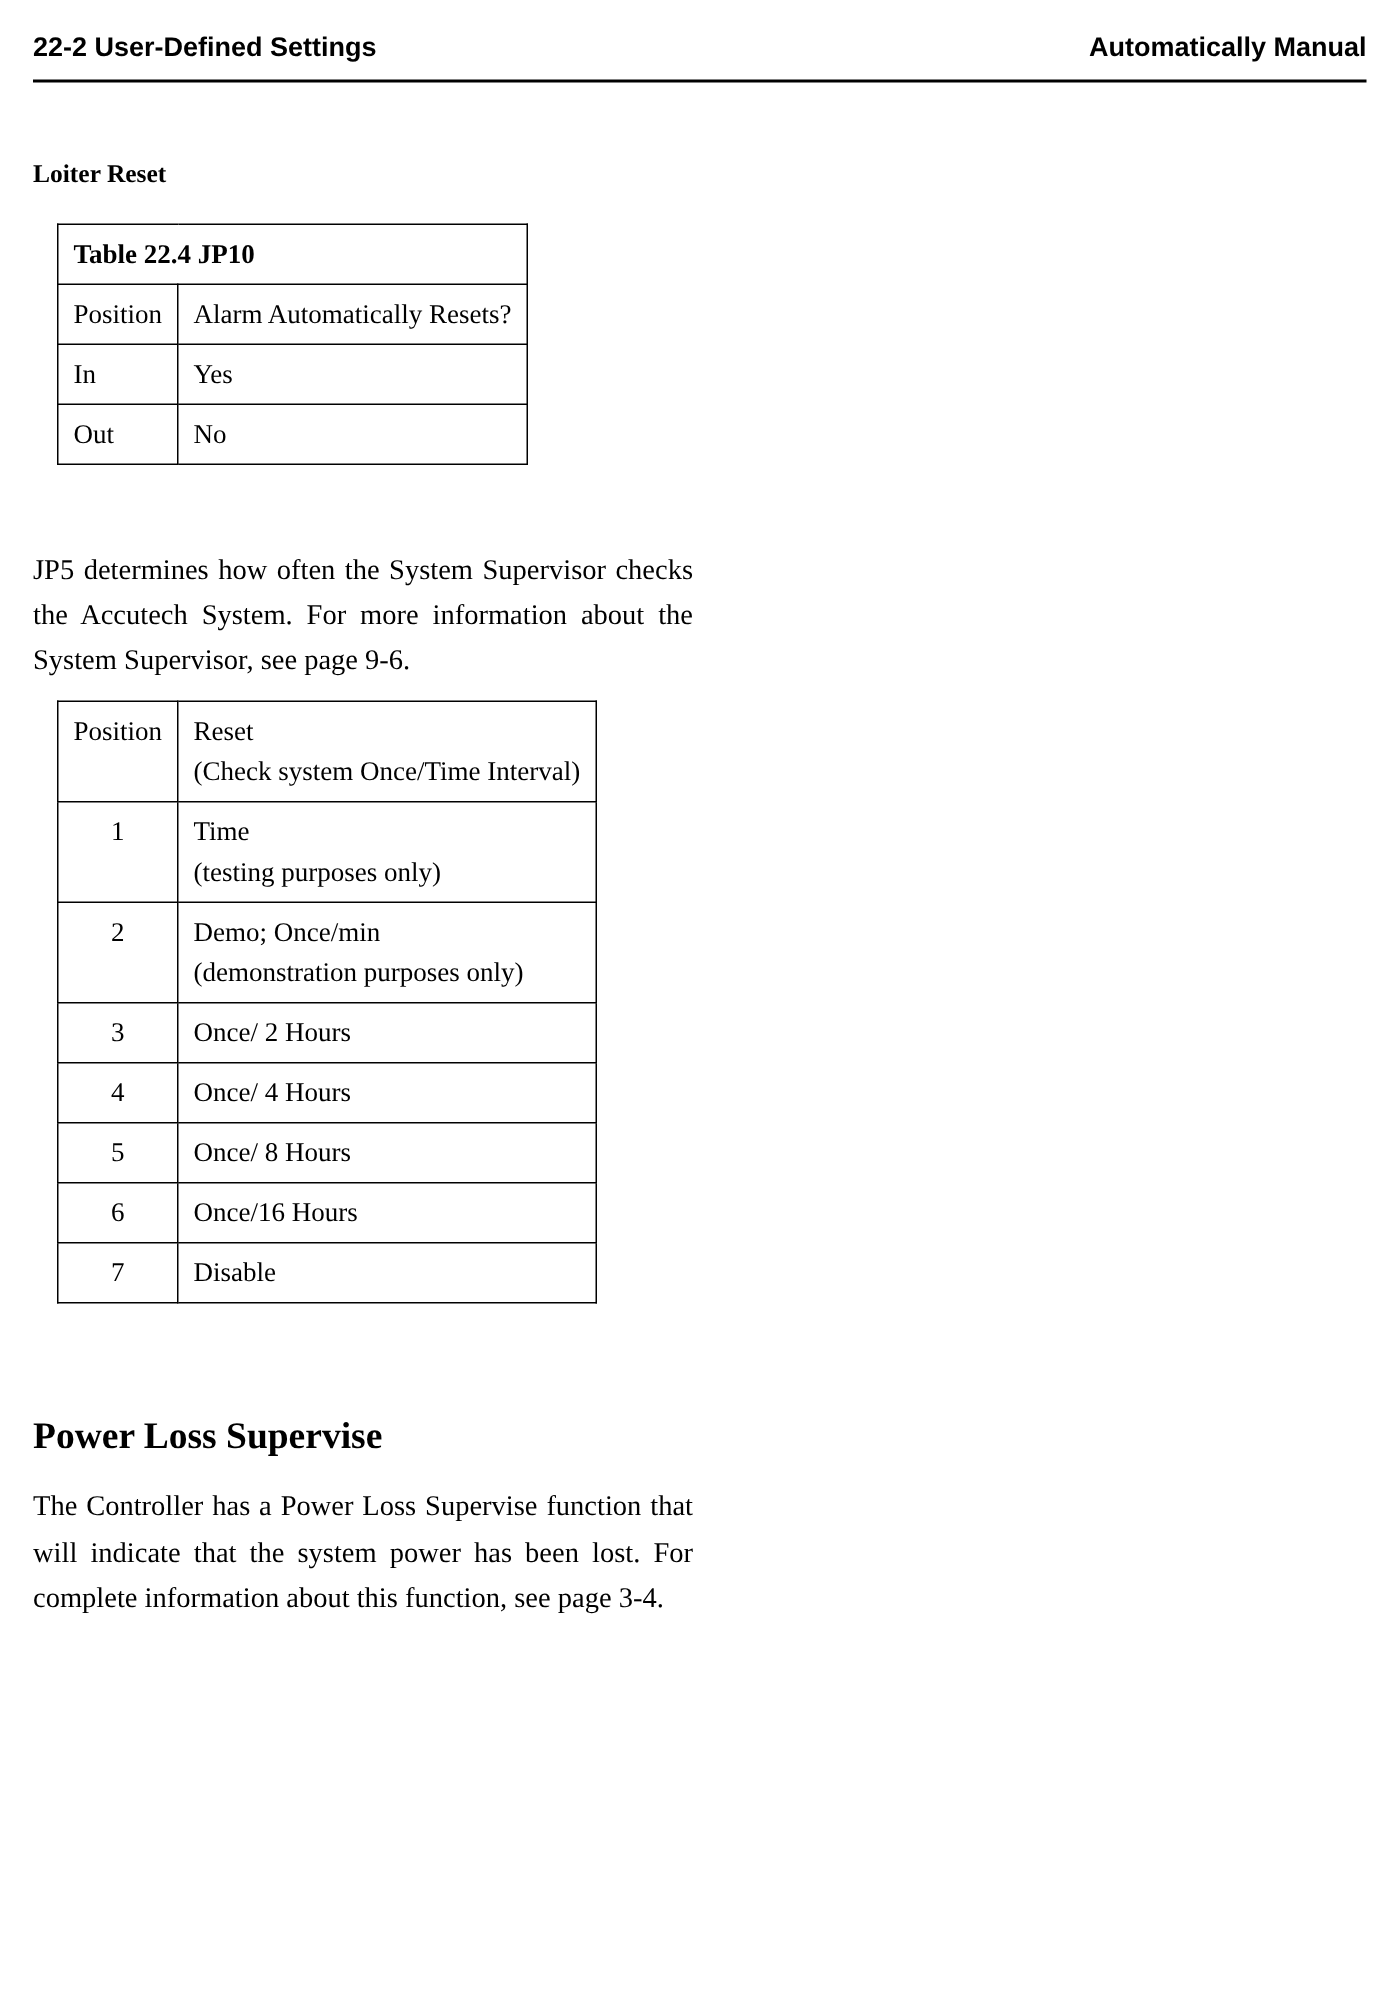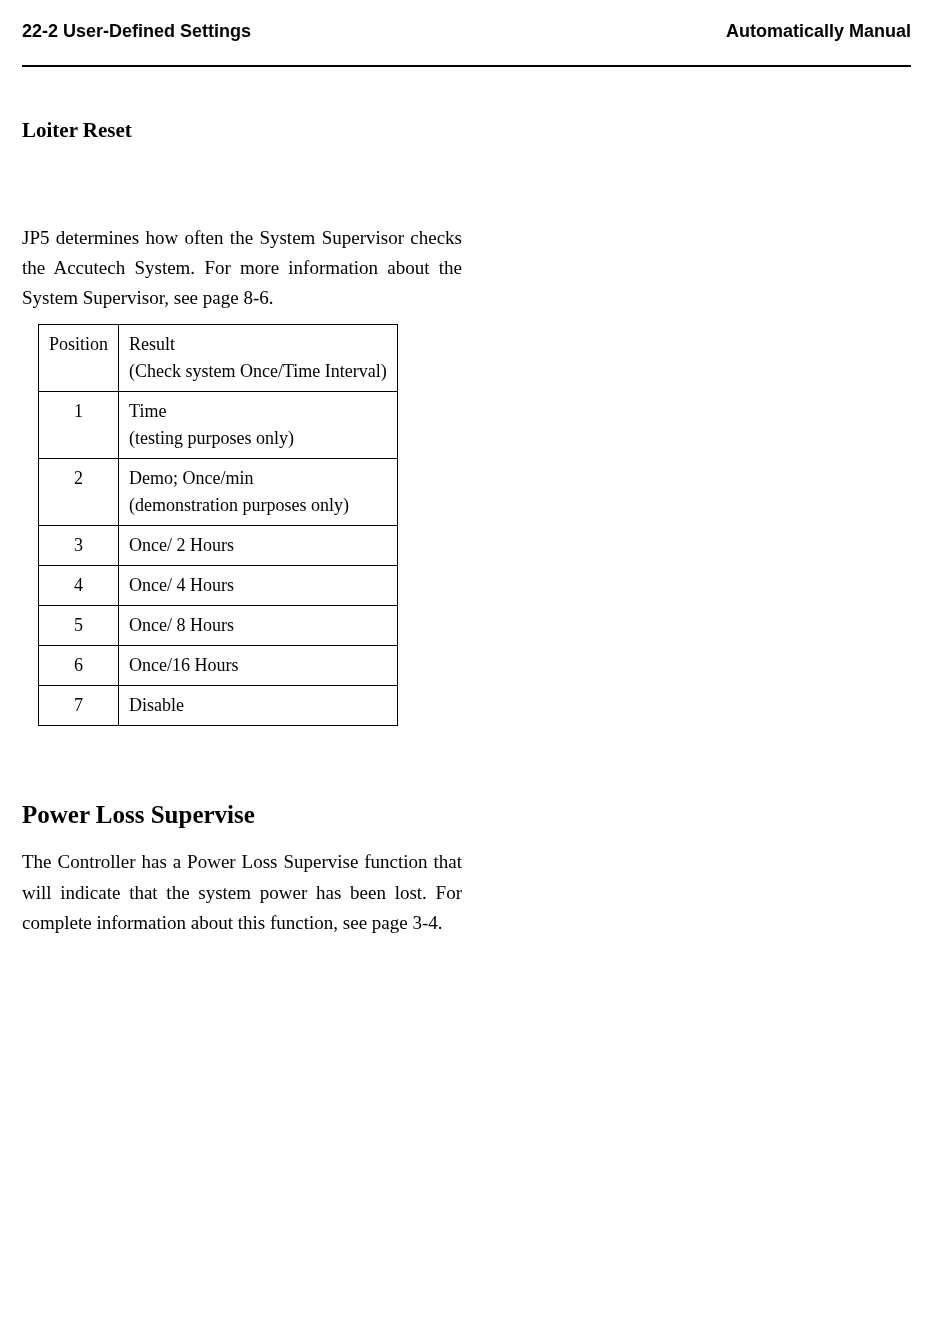--- a/index.html
+++ b/index.html
@@ -12,30 +12,30 @@
       padding: 18px 22px 30px 22px;
       line-height: 1.5;
     }
     .header {
       display: flex;
       justify-content: space-between;
       font-family: Arial, Helvetica, sans-serif;
       font-weight: bold;
       font-size: 18px;
       border-bottom: 2.5px solid #000;
-      padding-bottom: 20px;
+      padding-bottom: 8px;
       margin-bottom: 48px;
     }
     .content-col {
       width: 440px;
     }
     h2.section-title {
       font-family: "Book Antiqua", Palatino, "Times New Roman", serif;
       font-weight: bold;
-      font-size: 21px;
+      font-size: 17px;
       margin-bottom: 20px;
     }
     h3.sub-title {
       font-family: "Times New Roman", Times, serif;
       font-weight: bold;
       font-size: 25px;
       margin-bottom: 14px;
     }
     p.body {
       text-align: justify;
@@ -67,31 +67,50 @@
 
 <div class="header">
   <span>22-2 User-Defined Settings</span>
   <span>Automatically Manual</span>
 </div>
 
 <div class="content-col">
 
   <h2 class="section-title">Loiter Reset</h2>
 
+  <table>
+    <tbody>
+        <tr>
+      <th colspan="2">Table 22.4 JP10</th>
+    </tr>
+    <tr>
+      <td>Position</td>
+      <td>Alarm Automatically Resets?</td>
+    </tr>
+    <tr>
+      <td>In</td>
+      <td>Yes</td>
+    </tr>
+    <tr>
+      <td>Out</td>
+      <td>No</td>
+    </tr>
+  </tbody>
+    </table>
 
   <div class="gap-lg"></div>
 
-  <p class="body">JP5 determines how often the System Supervisor checks the Accutech System. For more information about the System Supervisor, see page 8-6.</p>
+  <p class="body">JP5 determines how often the System Supervisor checks the Accutech System. For more information about the System Supervisor, see page 9-6.</p>
 
   <table>
     <tbody>
     <tr>
       <td>Position</td>
       <td>
-        <span>Result</span><br>
+        <span>Reset</span><br>
         <span>(Check system Once/Time Interval)</span>
       </td>
     </tr>
     <tr>
       <td class="centered">1</td>
       <td>
         <span>Time</span><br>
         <span>(testing purposes only)</span>
       </td>
     </tr>

